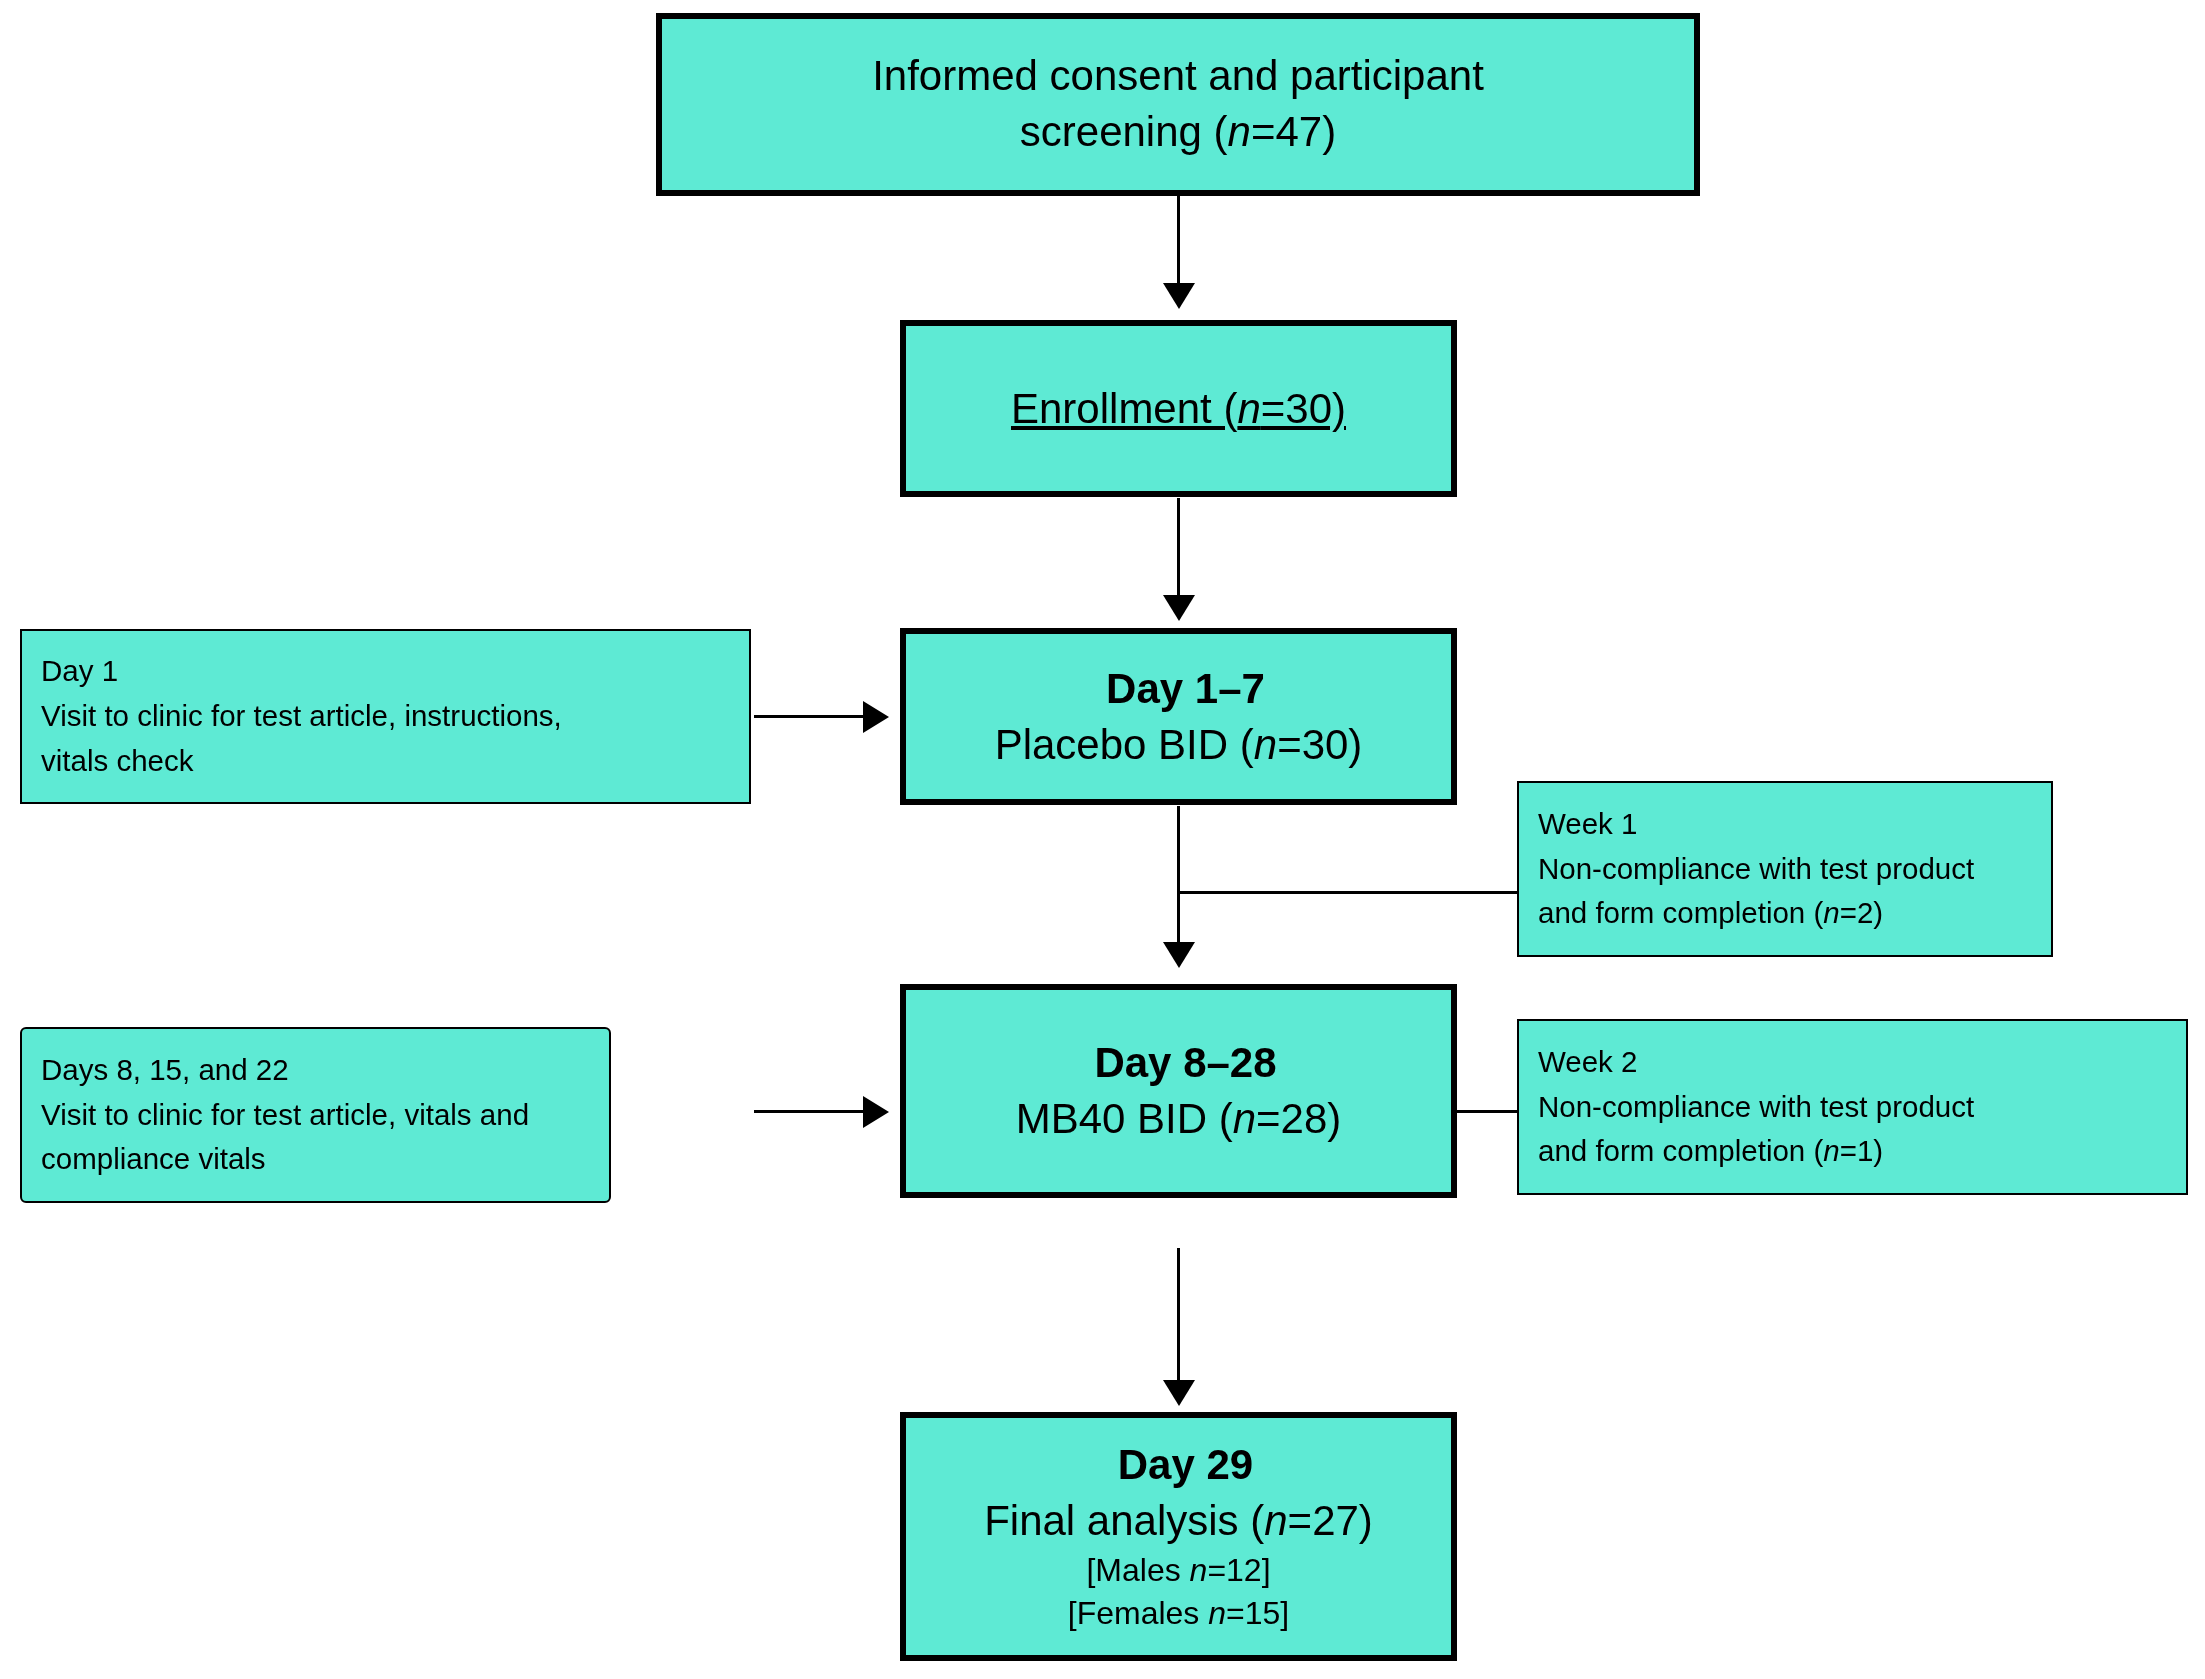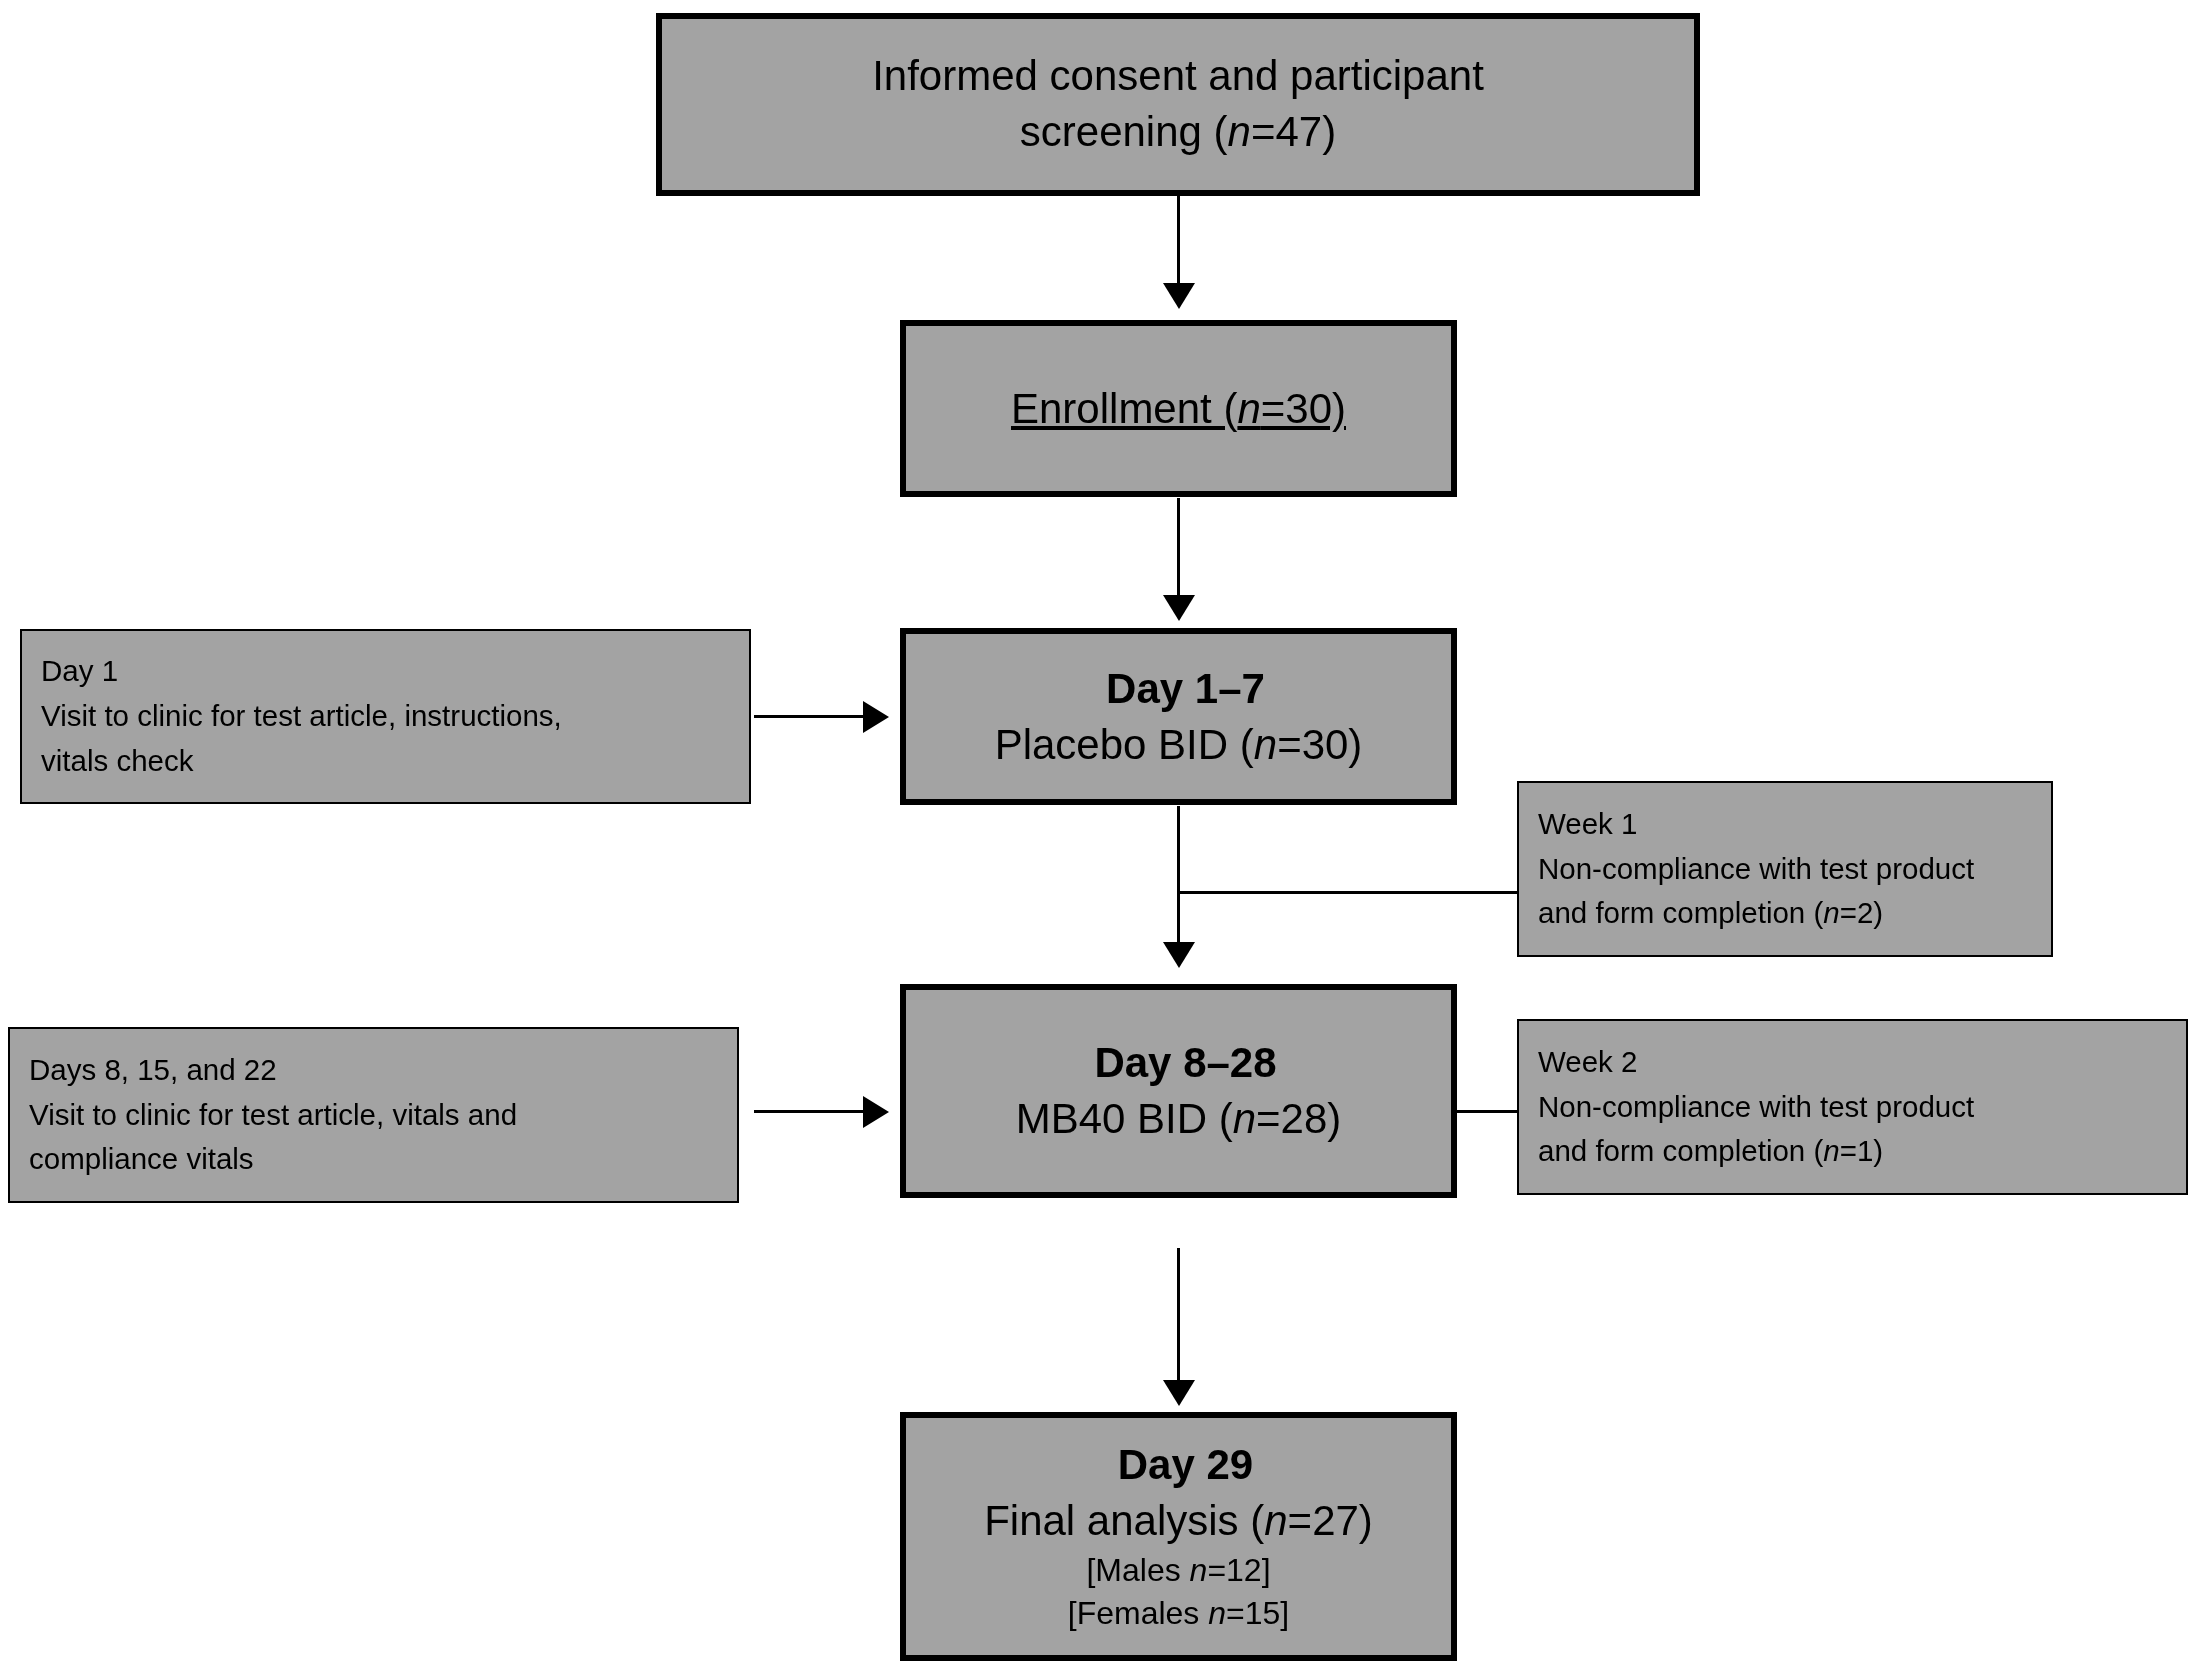--- a/index.html
+++ b/index.html
@@ -15,21 +15,21 @@
     width: 2205px;
     height: 1679px;
     background: #ffffff;
     overflow: hidden;
   }
 
   
   .box {
     position: absolute;
     box-sizing: border-box;
-    background: #a3a3a3;
+    background: #5eead4;
     color: #000000;
     display: flex;
     flex-direction: column;
     justify-content: center;
   }
   .box.thick   { border: 6.2px solid #000000; }
   .box.thin    { border: 2.8px solid #000000; }
 
   .box.center  { align-items: center; text-align: center; }
   .box.left    { align-items: flex-start; text-align: left; }
@@ -113,21 +113,21 @@
   <div class="arrow-down" style="left:1163px; top:942px;"></div>
 
   <div class="hline" style="left:1177px; top:891px; width:342px;"></div>
 
   <div class="box thin left" style="left:1517px; top:781px; width:536px; height:176px;">
     <span class="line small">Week 1</span>
     <span class="line small">Non-compliance with test product</span>
     <span class="line small"><span>and form completion (</span><span class="ital">n</span><span>=2)</span></span>
   </div>
 
-  <div class="box thin left" style="left:8px; top:1027px; width:731px; height:176px;">
+  <div class="box thin left" style="left:20px; top:1027px; width:591px; height:176px;border-radius:6px;">
     <span class="line small">Days 8, 15, and 22</span>
     <span class="line small">Visit to clinic for test article, vitals and</span>
     <span class="line small">compliance vitals</span>
   </div>
 
   <div class="hline" style="left:754px; top:1110px; width:113px;"></div>
   <div class="arrow-right" style="left:863px; top:1096px;"></div>
 
   <div class="box thick center" style="left:900px; top:984px; width:557px; height:214px;">
     <span class="line bigb">Day 8–28</span>

